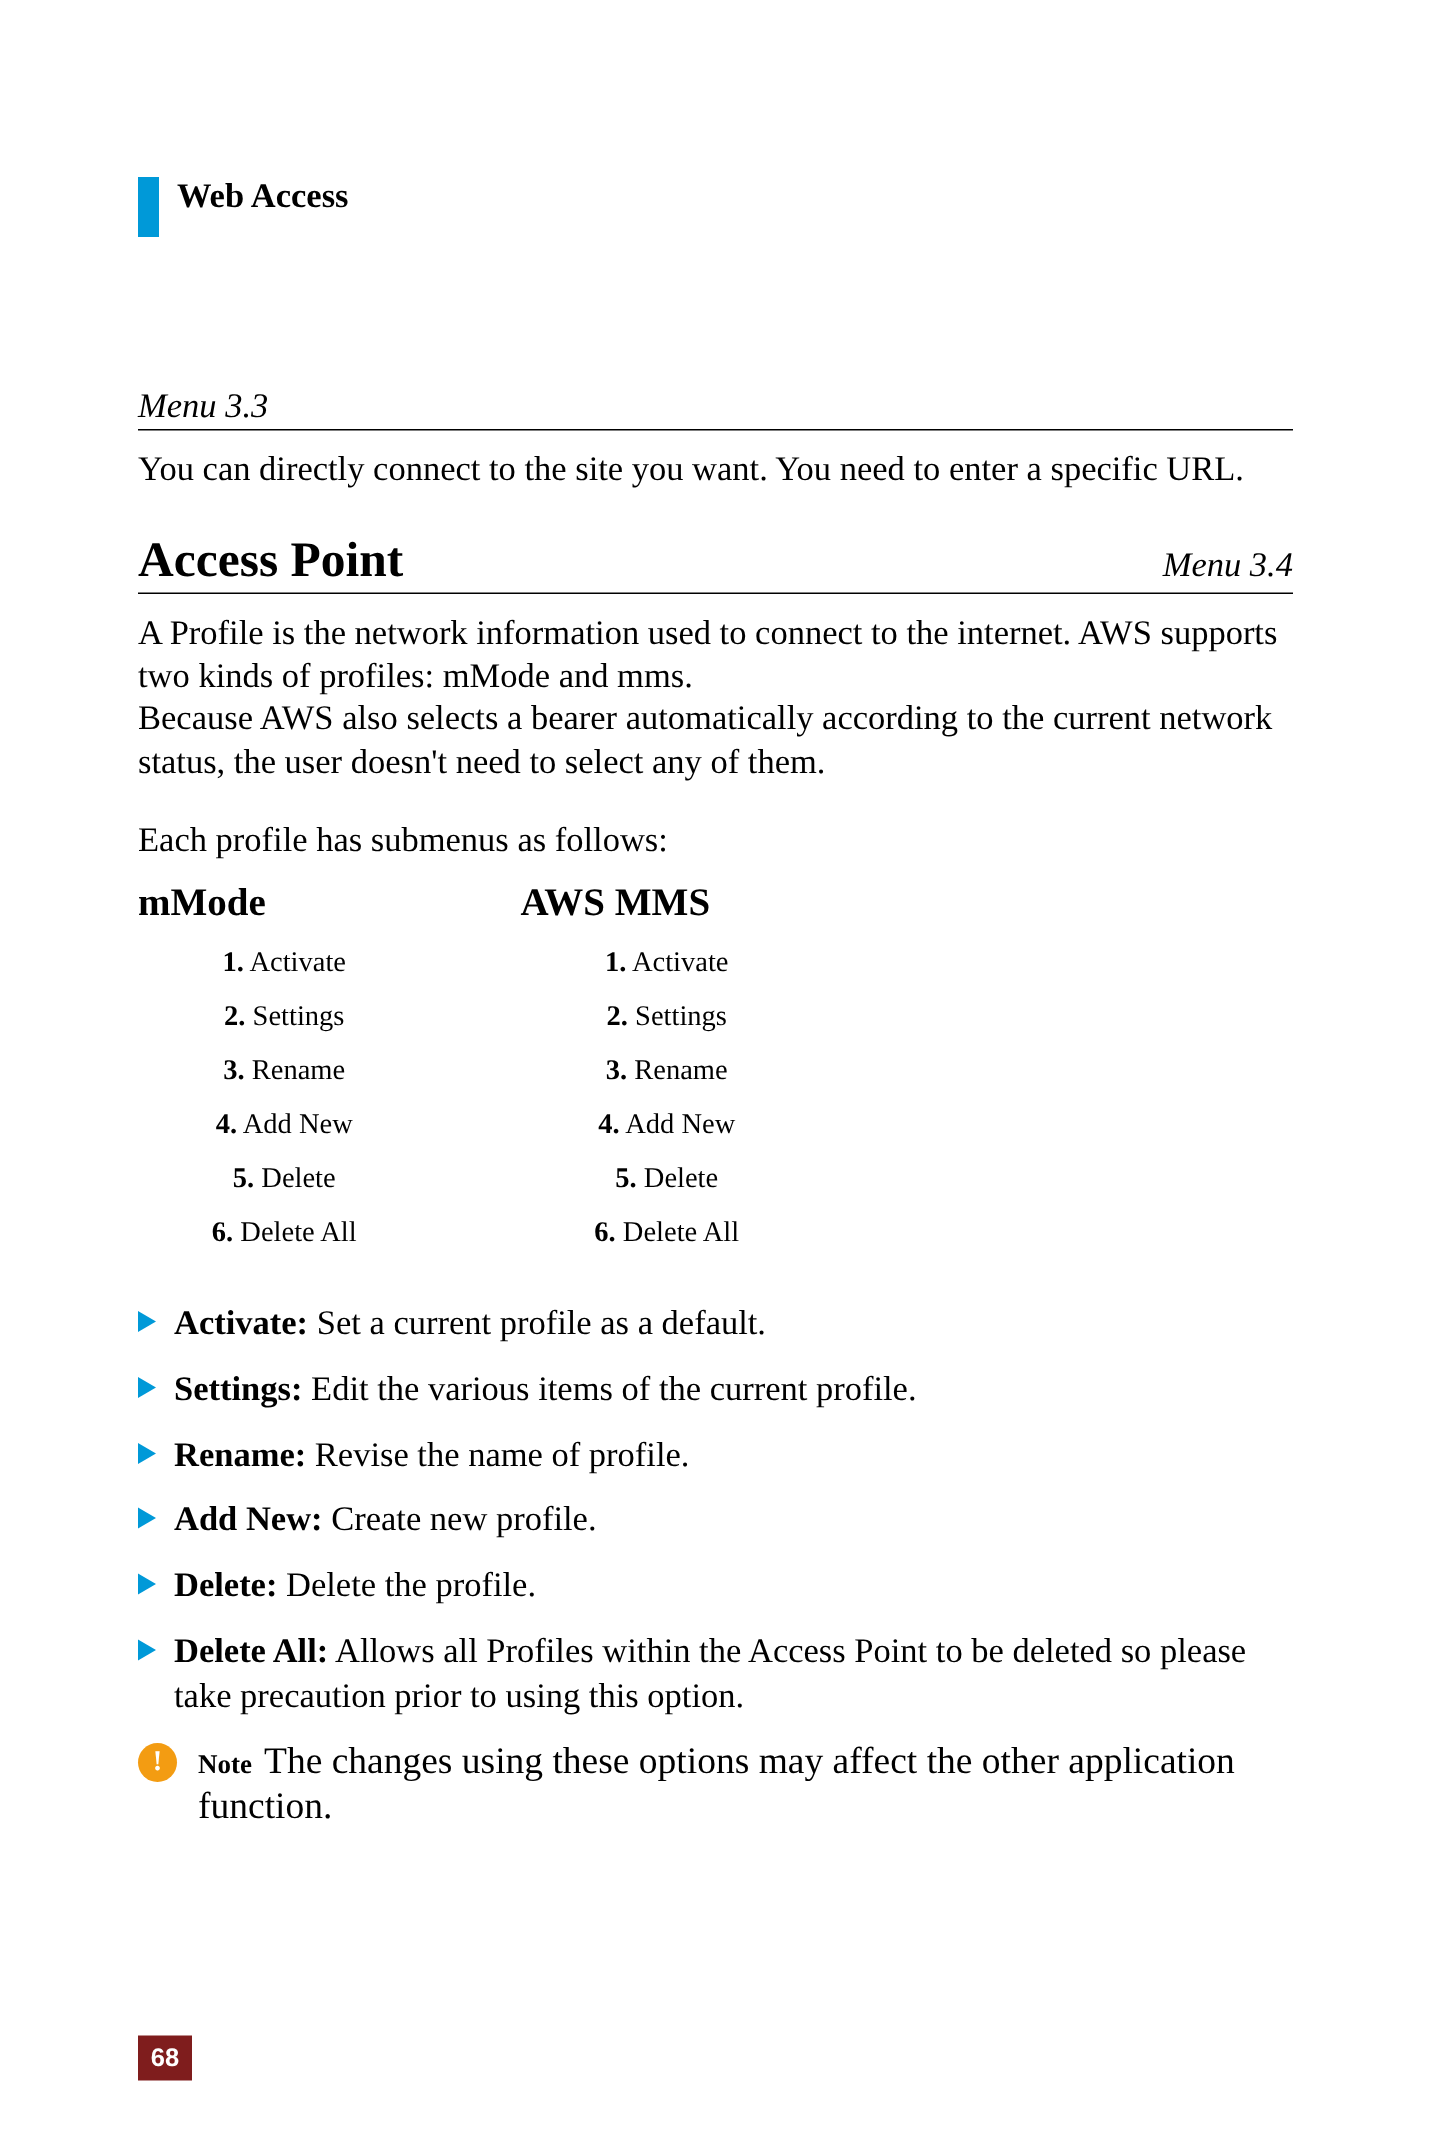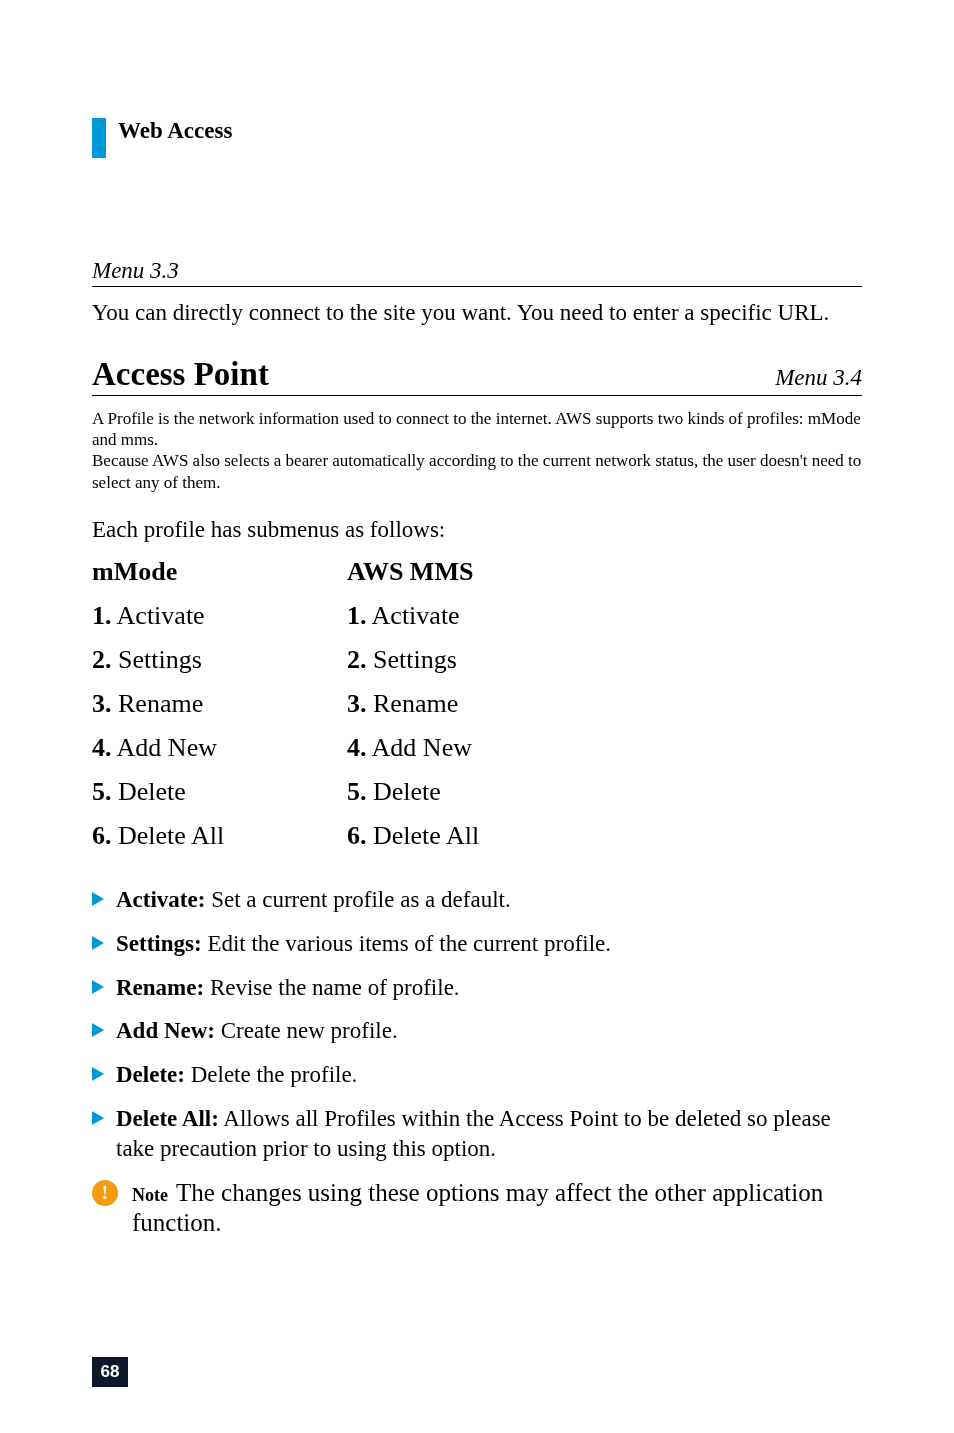--- a/index.html
+++ b/index.html
@@ -47,21 +47,21 @@
       font-size: 23px;
       font-style: italic;
     }
     .body-text {
       font-size: 23px;
       line-height: 1.25;
       margin-bottom: 28px;
       font-family: Liberation Serif, serif;
     }
     .body-text-nomargin {
-      font-size: 17px;
+      font-size: 23px;
       line-height: 1.25;
     }
     .section2 {
       margin-top: 4px;
       gap: 32px;
     }
     .submenu-intro {
       font-size: 23px;
       margin-top: 24px;
       margin-bottom: 14px;
@@ -73,22 +73,23 @@
     }
     .col {
       width: 195px;
     }
     .col-header {
       font-size: 26px;
       font-weight: bold;
       margin-bottom: 14px;
     }
     .col-item {
-      font-size: 26px;
-      margin-bottom: 14px;
+      font-size: 19px;
+      margin-bottom: 14px;
+      text-align: center;
     }
     .col-item .num {
       font-weight: bold;
     }
     .bullet-list {
       list-style: none;
     }
     .bullet-item {
       display: flex;
       align-items: flex-start;
@@ -138,21 +139,21 @@
       font-size: 25px;
       line-height: 1.2;
       margin-top: 32px;
     }
     .page-number {
       position: absolute;
       bottom: 46px;
       left: 92px;
       width: 36px;
       height: 30px;
-      background: #0f172a;
+      background: #7f1d1d;
       color: #fff;
       font-family: Arial, sans-serif;
       font-size: 17px;
       font-weight: bold;
       display: flex;
       align-items: center;
       justify-content: center;
     }
   </style>
 </head>

